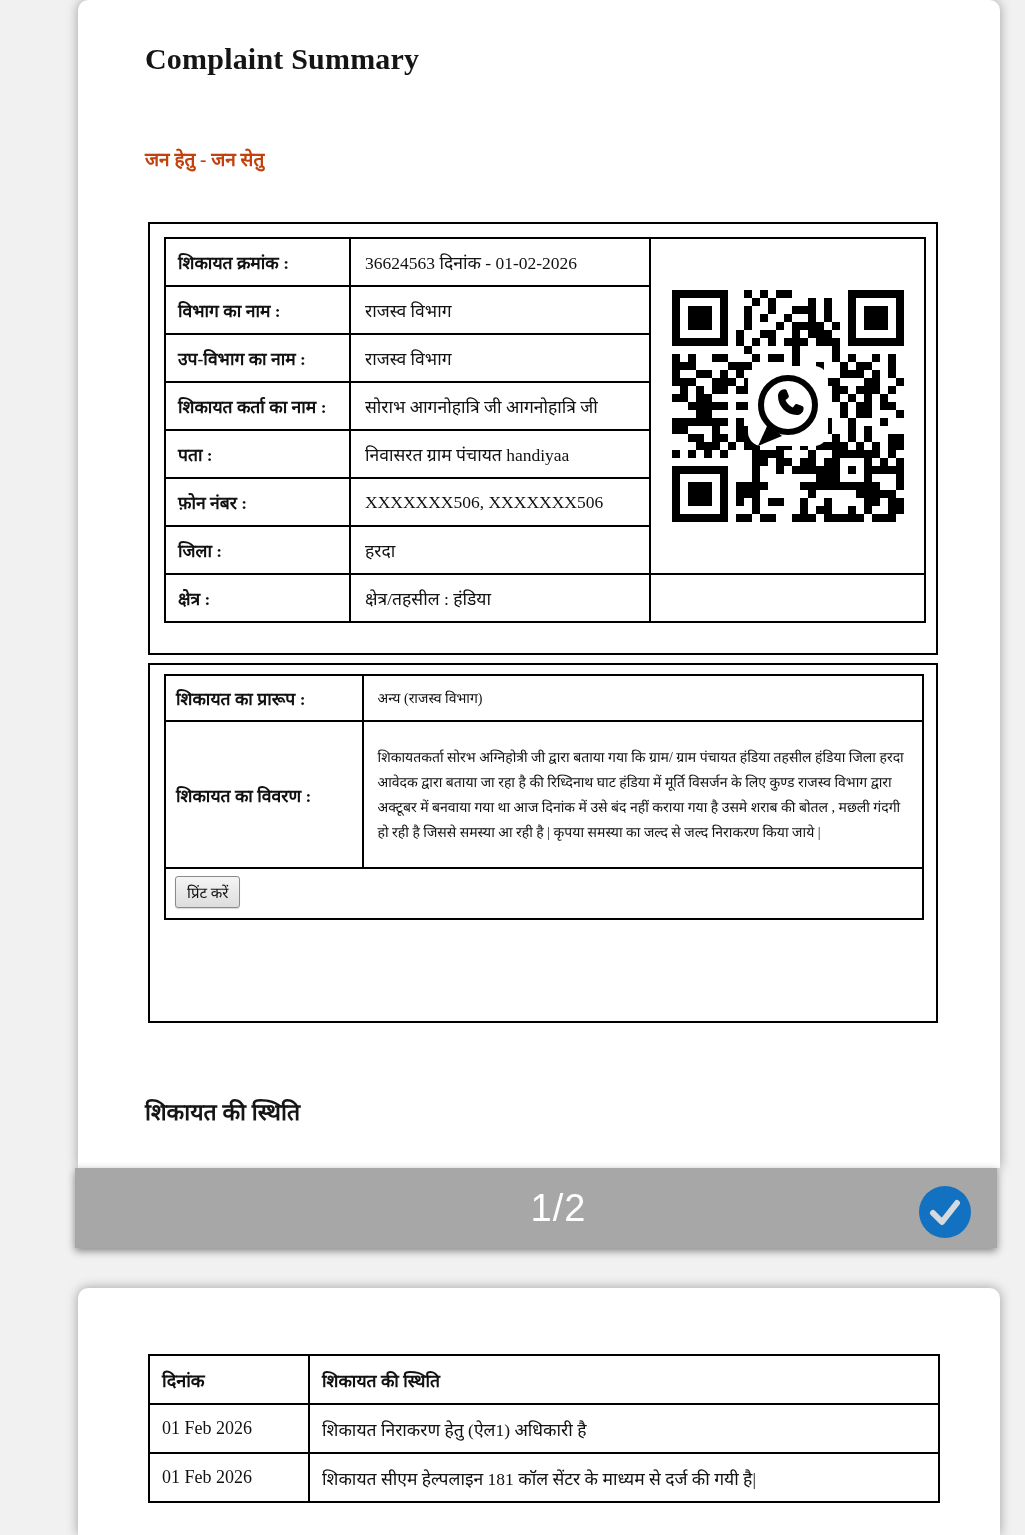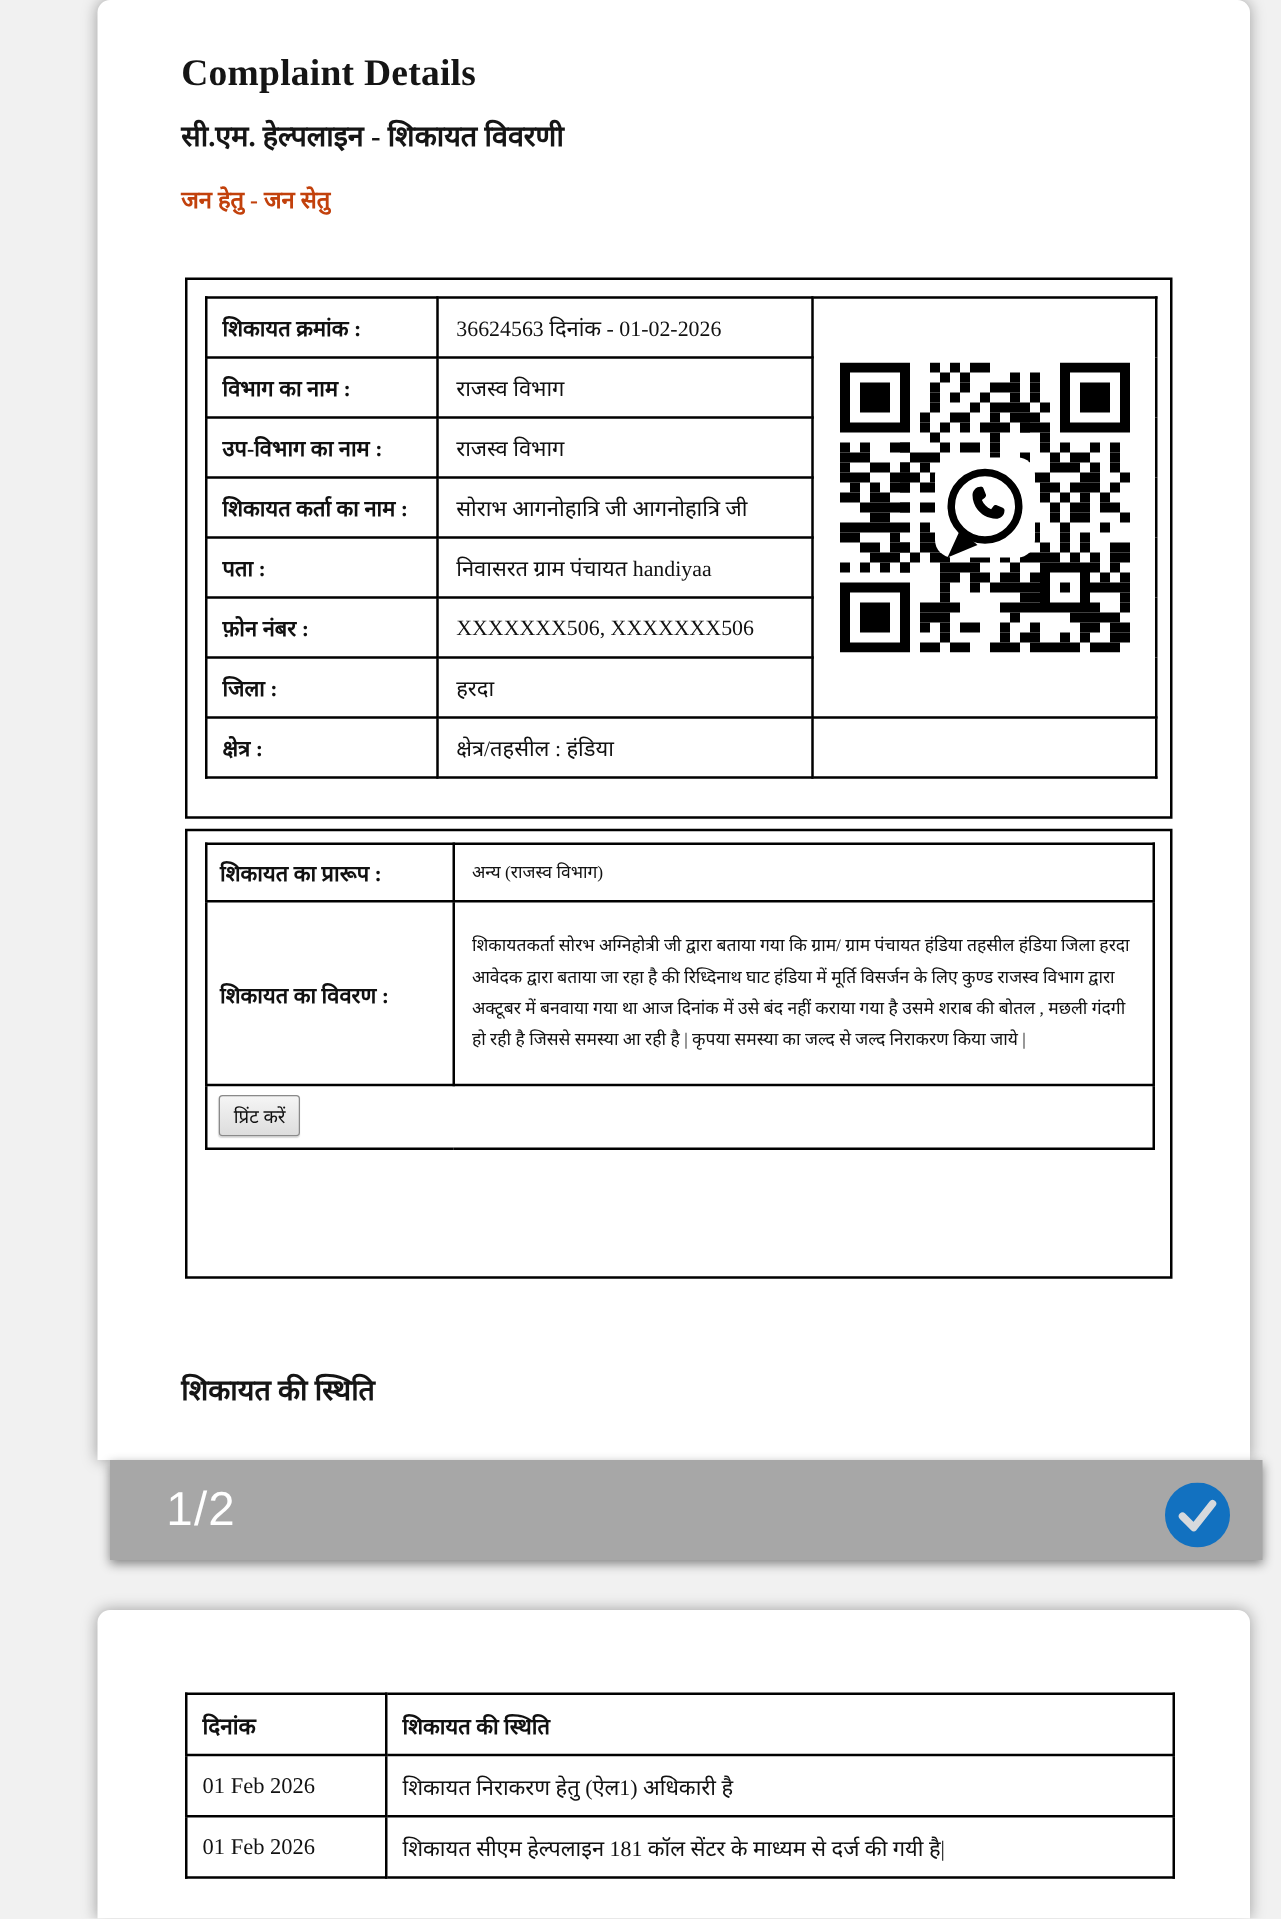--- a/index.html
+++ b/index.html
@@ -49,38 +49,37 @@
     font-size:15px; color:#111; padding:5px 11px;
     background:linear-gradient(#f5f5f5,#dddddd); border:1px solid #8a8a8a;
     border-radius:3px; box-shadow:0 1px 1px rgba(0,0,0,0.15); cursor:pointer; }
 
   .tbl3 { position:absolute; left:70px; top:66px;border-radius:12px; }
   .tbl3 td { height:49px; font-size:17.5px; }
   .tbl3 .c-date { width:160px; padding-left:12px; font-size:18px; }
   .tbl3 .c-status { width:630px; padding-left:12px; }
   .tbl3 .hdr { font-weight:bold; }
 
-  .pagebar { position:absolute; left:88px; top:1168px; width:922px; height:80px;
+  .pagebar { position:absolute; left:75px; top:1168px; width:922px; height:80px;
              background:#a7a7a7; box-shadow:0 3px 8px rgba(0,0,0,0.45);
-             display:flex; align-items:center; z-index:3;padding-left:45px; }
+             display:flex; align-items:center; justify-content:center; z-index:3;padding-left:45px; }
   .pagenum { color:#ffffff; font-family:"Liberation Sans","DejaVu Sans",sans-serif;
              font-size:38px; font-weight:400; letter-spacing:1px; }
   .fab-check { position:absolute; left:844px; top:18px; width:52px; height:52px;
                cursor:pointer; }
 
   .qr-svg { display:block; margin:0 auto; }
 </style>
 </head>
 <body>
 
 <div class="stage">
 
   <div class="page page1">
-    <h1 class="doc-h1 t-title">Complaint Details</h1>
-    <h2 class="doc-h2 t-sub">सी.एम. हेल्पलाइन - शिकायत विवरणी</h2>
+    <h1 class="doc-h1 t-title">Complaint Summary</h1>
     <h3 class="doc-h3">जन हेतु - जन सेतु</h3>
 
     <div class="box box1">
       <table class="grid tbl1">
         <tbody>
             <tr>
           <td class="lbl">शिकायत क्रमांक :</td>
           <td class="val">36624563 दिनांक - 01-02-2026</td>
           <td class="qrcell" rowspan="7">
             <svg id="qr" class="qr-svg" width="232" height="232" viewBox="0 0 232 232">

